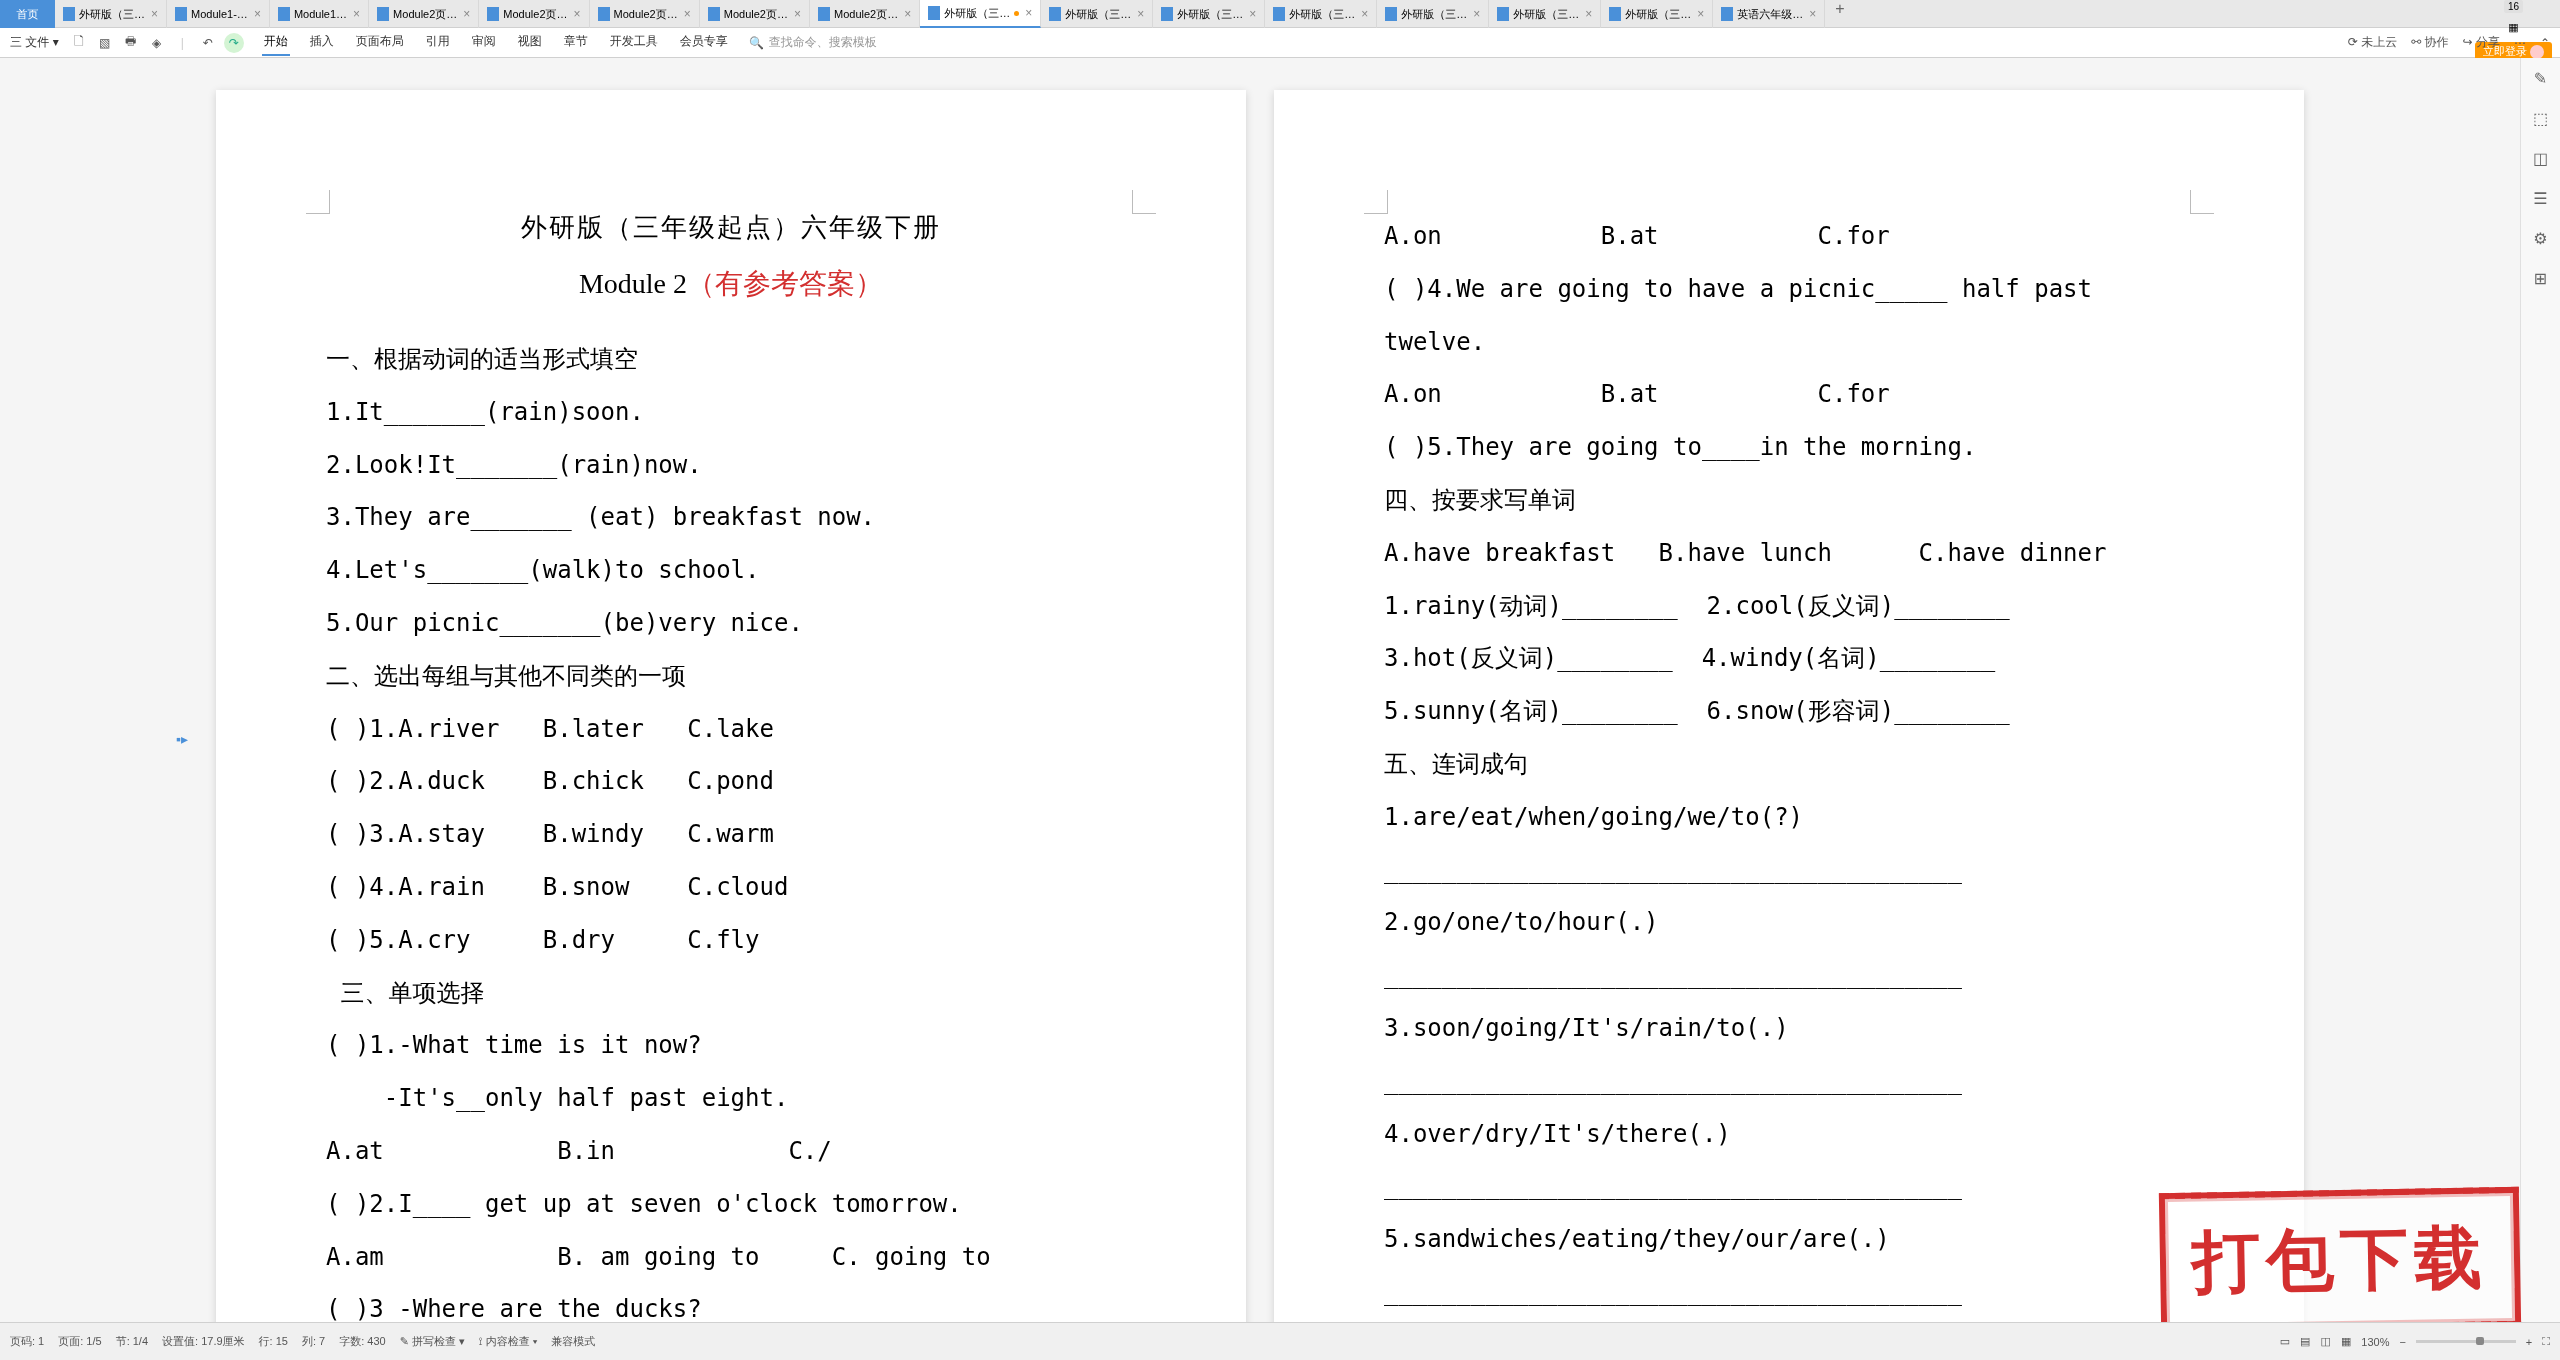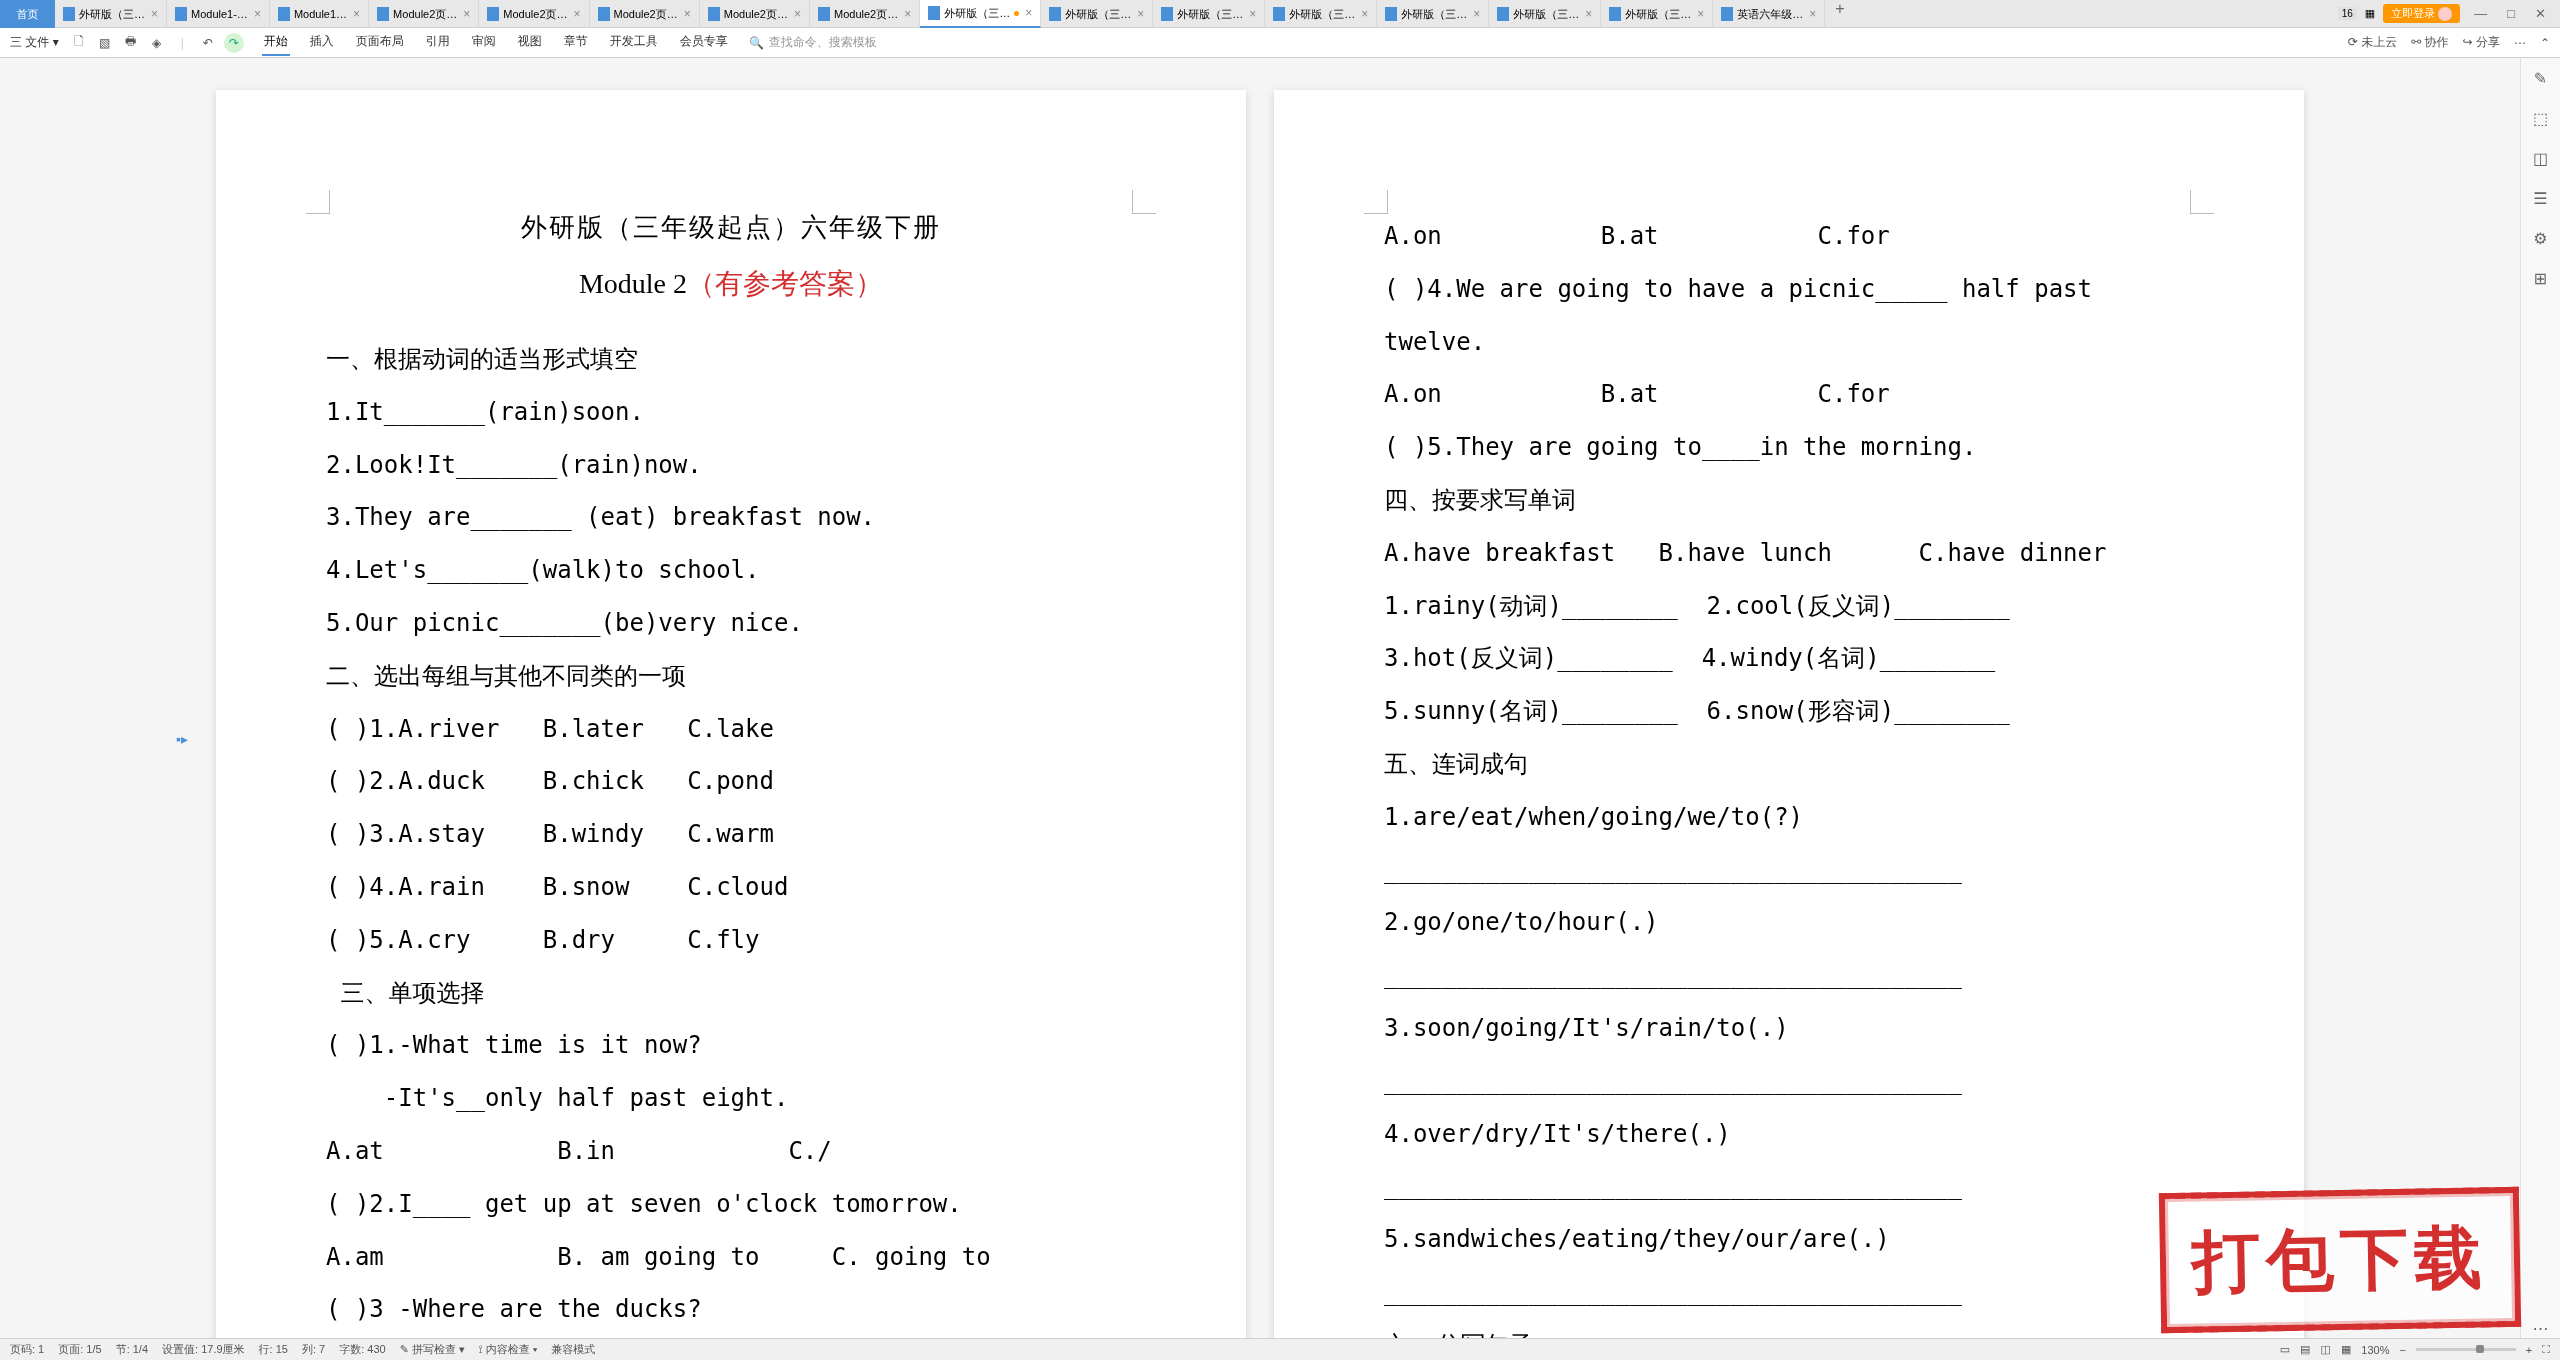--- a/index.html
+++ b/index.html
@@ -7,21 +7,21 @@
 
 
 .tab-bar { height: 28px; background: #e8e8e8; display: flex; font-size: 11px; border-bottom: 1px solid #d0d0d0; }
 .tab-home { width: 55px; height: 28px; background: #4a90d9; color: white; display: flex; align-items: center; justify-content: center; cursor: pointer; }
 .tab { display: flex; align-items: center; padding: 0 8px; height: 28px; cursor: pointer; border-right: 1px solid #d8d8d8; }
 .tab.active { background: #fff; }
 .tab .doc-icon { width: 12px; height: 14px; background: #4a90d9; margin-right: 4px; display: inline-block; }
 .tab .close { margin-left: 6px; color: #888; font-size: 12px; }
 .tab .dot { width: 5px; height: 5px; border-radius: 50%; background: #ff9800; margin-left: 4px; }
 .tab-add { padding: 0 10px; color: #666; font-size: 16px; cursor: pointer; }
-.tab-bar-right { margin-left: auto; display: flex; align-items: center; gap: 8px; padding-right: 8px; }
+.tab-bar-right { margin-left: auto; display: flex; align-items: center; gap: 8px; padding-right: 8px; flex-direction: column; }
 .badge-num { background: #e0e0e0; padding: 1px 4px; font-size: 10px; border-radius: 2px; }
 .login-btn { background: #ff9800; color: white; padding: 2px 8px; border-radius: 3px; font-size: 11px; display: flex; align-items: center; gap: 3px; }
 .avatar { width: 14px; height: 14px; border-radius: 50%; background: #fcc; }
 .win-btn { color: #666; padding: 0 6px; cursor: pointer; font-size: 13px; }
 
 
 .ribbon { height: 30px; background: #fff; display: flex; align-items: center; font-size: 12px; padding: 0 10px; border-bottom: 1px solid #d0d0d0; }
 .file-menu { display: flex; align-items: center; gap: 4px; color: #333; cursor: pointer; }
 .qat { display: flex; gap: 10px; margin-left: 12px; align-items: center; }
 .qat-icon { width: 16px; height: 16px; display: flex; align-items: center; justify-content: center; color: #555; cursor: pointer; }
@@ -47,21 +47,21 @@
 .red-text { color: #d32f2f; }
 .doc-line { font-size: 24px; line-height: 2.2; font-family: "Consolas","SimSun",monospace; white-space: pre-wrap; }
 .page-indicator { position: absolute; left: -40px; top: 50%; width: 24px; height: 24px; }
 .page-ind-icon { color: #4a90d9; font-size: 14px; }
 
 
 .right-sidebar { position: absolute; right: 0; top: 58px; bottom: 22px; width: 40px; background: #f8f8f8; border-left: 1px solid #e0e0e0; display: flex; flex-direction: column; align-items: center; padding-top: 10px; gap: 20px; }
 .side-icon { width: 20px; height: 20px; color: #666; cursor: pointer; display: flex; align-items: center; justify-content: center; }
 
 
-.status-bar { position: absolute; bottom: 0; left: 0; right: 0; height: 22px; background: #f0f0f0; border-top: 1px solid #d0d0d0; display: flex; align-items: center; font-size: 11px; color: #555; padding: 0 10px; }
+.status-bar { position: absolute; bottom: 0; left: 0; right: 0; height: 38px; background: #f0f0f0; border-top: 1px solid #d0d0d0; display: flex; align-items: center; font-size: 11px; color: #555; padding: 0 10px; }
 .status-item { margin-right: 14px; }
 .status-right { margin-left: auto; display: flex; align-items: center; gap: 10px; }
 .zoom-slider { width: 100px; height: 3px; background: #ccc; position: relative; }
 .zoom-thumb { position: absolute; top: -3px; left: 60%; width: 8px; height: 8px; background: #888; border-radius: 2px; }
 
 
 .download-stamp { position: absolute; right: 40px; bottom: 30px; width: 360px; height: 140px; border: 6px solid #d32f2f; display: flex; align-items: center; justify-content: center; color: #d32f2f; font-size: 68px; font-weight: bold; font-family: "KaiTi","STKaiti",serif; transform: rotate(-1deg); box-shadow: inset 0 0 0 3px rgba(211,47,47,0.3); background: rgba(255,255,255,0.7); letter-spacing: 6px; }
 .download-stamp::before, .download-stamp::after { content:""; position: absolute; left: -6px; right: -6px; height: 6px; background: repeating-linear-gradient(90deg,#d32f2f 0 10px, transparent 10px 16px); }
 .download-stamp::before { top: -6px; }
 .download-stamp::after { bottom: -6px; }

